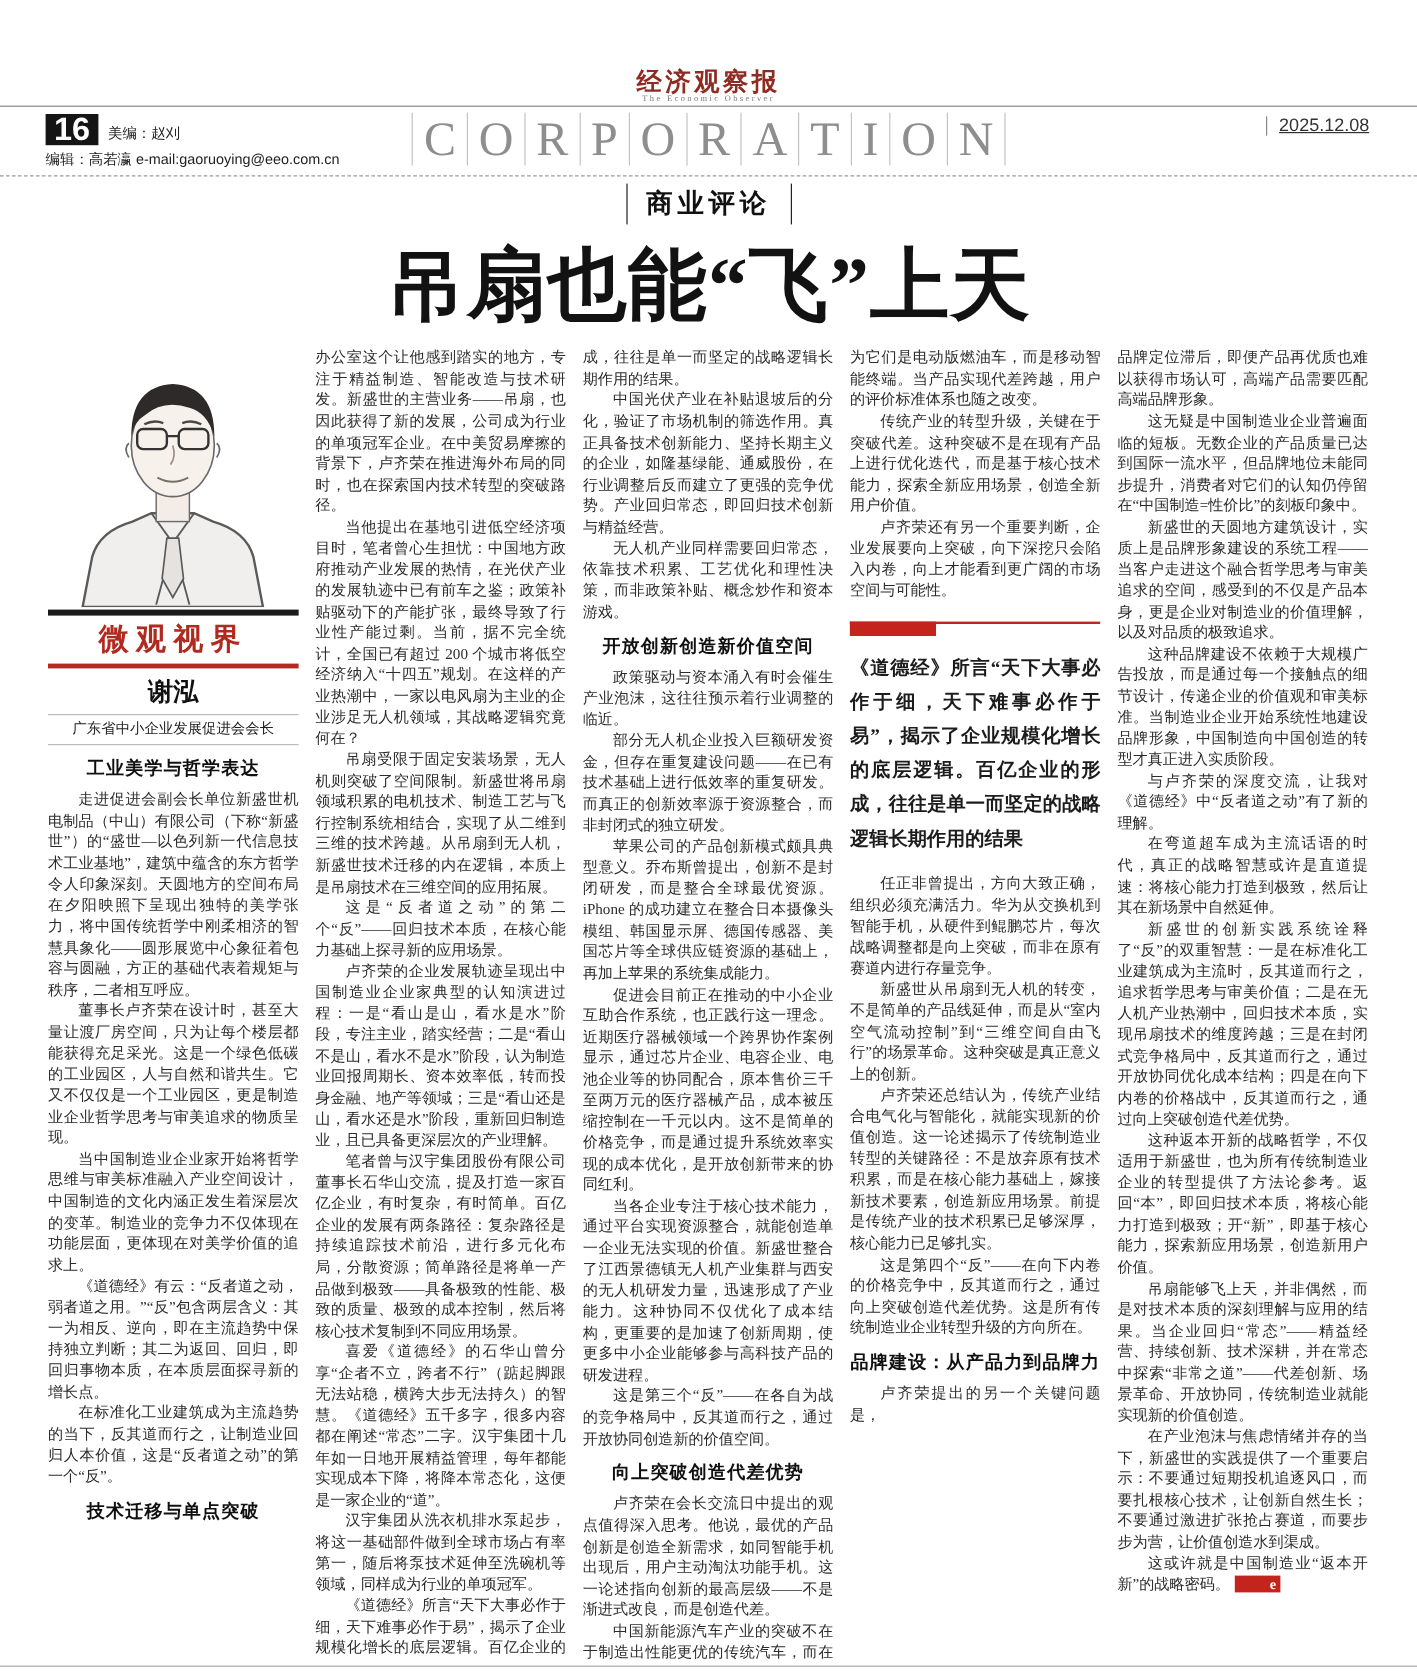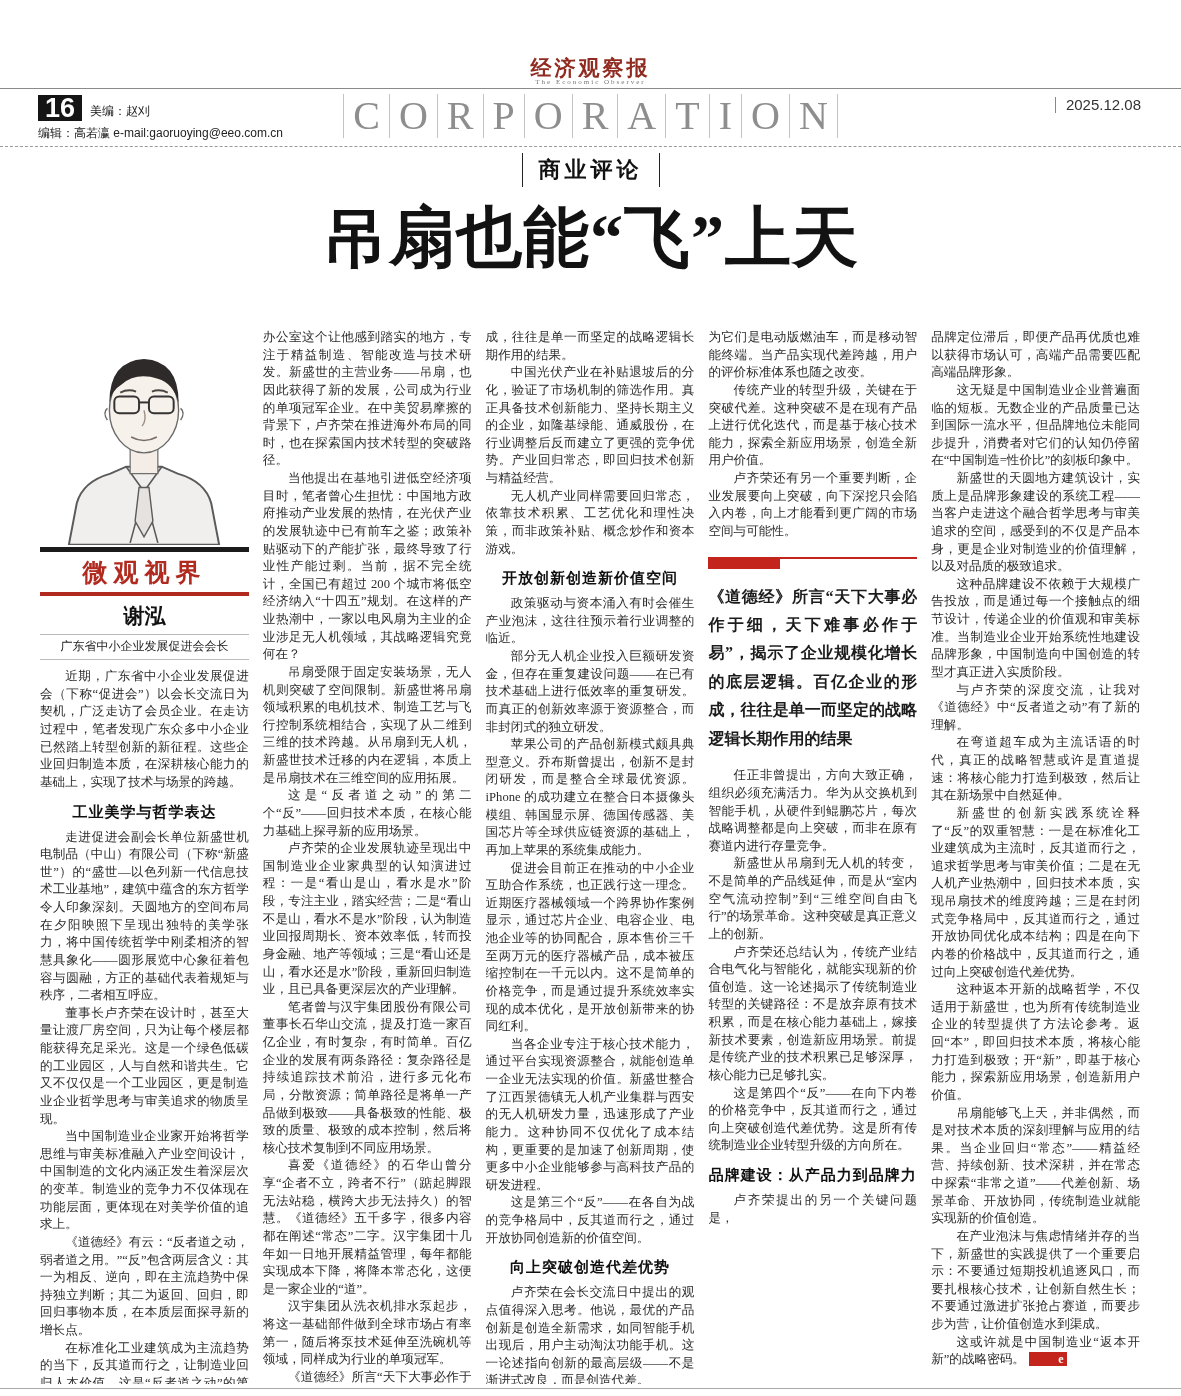--- a/index.html
+++ b/index.html
@@ -16,34 +16,34 @@
   .pageno{display:inline-block;background:#151515;color:#fff;font-weight:bold;
           font-size:27px;line-height:24px;padding:1px 7px;}
   .art-editor{font-size:12px;color:#222;padding-bottom:1px;}
   .editor-line{font-size:12px;color:#222;margin-top:4px;}
   .section-en{position:absolute;top:92px;left:0;right:0;text-align:center;
               font-size:40px;color:#8e8e8e;font-family:"Liberation Serif","DejaVu Serif",serif;}
   .section-en .ltr{border-left:1px solid #c3c3c3;padding:0 9px;display:inline-block;line-height:44px;}
   .section-en .ltr:last-child{border-right:1px solid #c3c3c3;}
   .edition-date{position:absolute;top:97px;right:40px;font-size:15px;color:#333;
                 border-left:1px solid #888;padding-left:10px;line-height:16px;
-                font-family:"Liberation Sans","DejaVu Sans",sans-serif;}
+                font-family:"Liberation Sans","DejaVu Sans",sans-serif;text-decoration:underline;}
   .rule-dashed{position:absolute;top:146px;left:0;right:0;border-top:1px dashed #9a9a9a;}
   .section-cn-wrap{position:absolute;top:153px;left:0;right:0;text-align:center;}
   .section-cn{display:inline-block;font-size:22px;font-weight:bold;color:#111;
               padding:2px 16px;border-left:1.5px solid #222;border-right:1.5px solid #222;
               letter-spacing:4px;font-family:"Liberation Sans","DejaVu Sans",sans-serif;}
   
   .headline{position:absolute;top:193px;left:0;right:0;margin:0;text-align:center;
             font-size:66px;font-weight:900;color:#121212;letter-spacing:1px;
             font-family:"Liberation Serif","DejaVu Serif",serif;}
   
   .cols{position:absolute;top:290px;left:40px;right:41px;bottom:12px;
         display:flex;gap:14px;}
-  .col{flex:1 1 0;overflow:hidden;font-size:12.6px;line-height:1.4;text-align:justify;margin-top:39px;}
+  .col{flex:1 1 0;overflow:hidden;font-size:12.6px;line-height:1.4;text-align:justify;}
   .col p{margin:0;text-indent:2em;}
   .col p.cont{text-indent:0;}
   .col h3{margin:9px 0 7px;text-align:center;font-size:15px;color:#101010;
           font-family:"Liberation Sans","DejaVu Sans",sans-serif;letter-spacing:1px;}
   
   .portrait{height:216px;display:flex;justify-content:center;align-items:flex-end;overflow:hidden;}
   .bar-black{height:5px;background:#1b1b1b;margin-top:2px;}
   .col-name{text-align:center;font-size:25px;font-weight:bold;
             color:#b02a1f;letter-spacing:6px;padding:3px 0 2px;}
   .bar-red{height:4px;background:#b02a1f;}
@@ -112,21 +112,20 @@
           <path d="M98 55 q8 -3 16 1" fill="none" stroke="#4a4642" stroke-width="2"></path>
           <path d="M90 74 q3 10 -2 16" fill="none" stroke="#9a8d84" stroke-width="1.4"></path>
           <path d="M77 101 q13 7 26 0" fill="none" stroke="#7a6f67" stroke-width="1.6"></path>
         </svg>
       </div>
       <div class="bar-black"></div>
       <div class="col-name">微观视界</div>
       <div class="bar-red"></div>
       <div class="author-name">谢泓</div>
       <div class="author-title">广东省中小企业发展促进会会长</div>
-      <p>近期，广东省中小企业发展促进会（下称“促进会”）以会长交流日为契机，广泛走访了会员企业。在走访过程中，笔者发现广东众多中小企业已然踏上转型创新的新征程。这些企业回归制造本质，在深耕核心能力的基础上，实现了技术与场景的跨越。</p>
       <h3>工业美学与哲学表达</h3>
       <p>走进促进会副会长单位新盛世机电制品（中山）有限公司（下称“新盛世”）的“盛世—以色列新一代信息技术工业基地”，建筑中蕴含的东方哲学令人印象深刻。天圆地方的空间布局在夕阳映照下呈现出独特的美学张力，将中国传统哲学中刚柔相济的智慧具象化——圆形展览中心象征着包容与圆融，方正的基础代表着规矩与秩序，二者相互呼应。</p>
       <p>董事长卢齐荣在设计时，甚至大量让渡厂房空间，只为让每个楼层都能获得充足采光。这是一个绿色低碳的工业园区，人与自然和谐共生。它又不仅仅是一个工业园区，更是制造业企业哲学思考与审美追求的物质呈现。</p>
       <p>当中国制造业企业家开始将哲学思维与审美标准融入产业空间设计，中国制造的文化内涵正发生着深层次的变革。制造业的竞争力不仅体现在功能层面，更体现在对美学价值的追求上。</p>
       <p>《道德经》有云：“反者道之动，弱者道之用。”“反”包含两层含义：其一为相反、逆向，即在主流趋势中保持独立判断；其二为返回、回归，即回归事物本质，在本质层面探寻新的增长点。</p>
       <p>在标准化工业建筑成为主流趋势的当下，反其道而行之，让制造业回归人本价值，这是“反者道之动”的第一个“反”。</p>
       <h3>技术迁移与单点突破</h3>
 
     </section>
 

